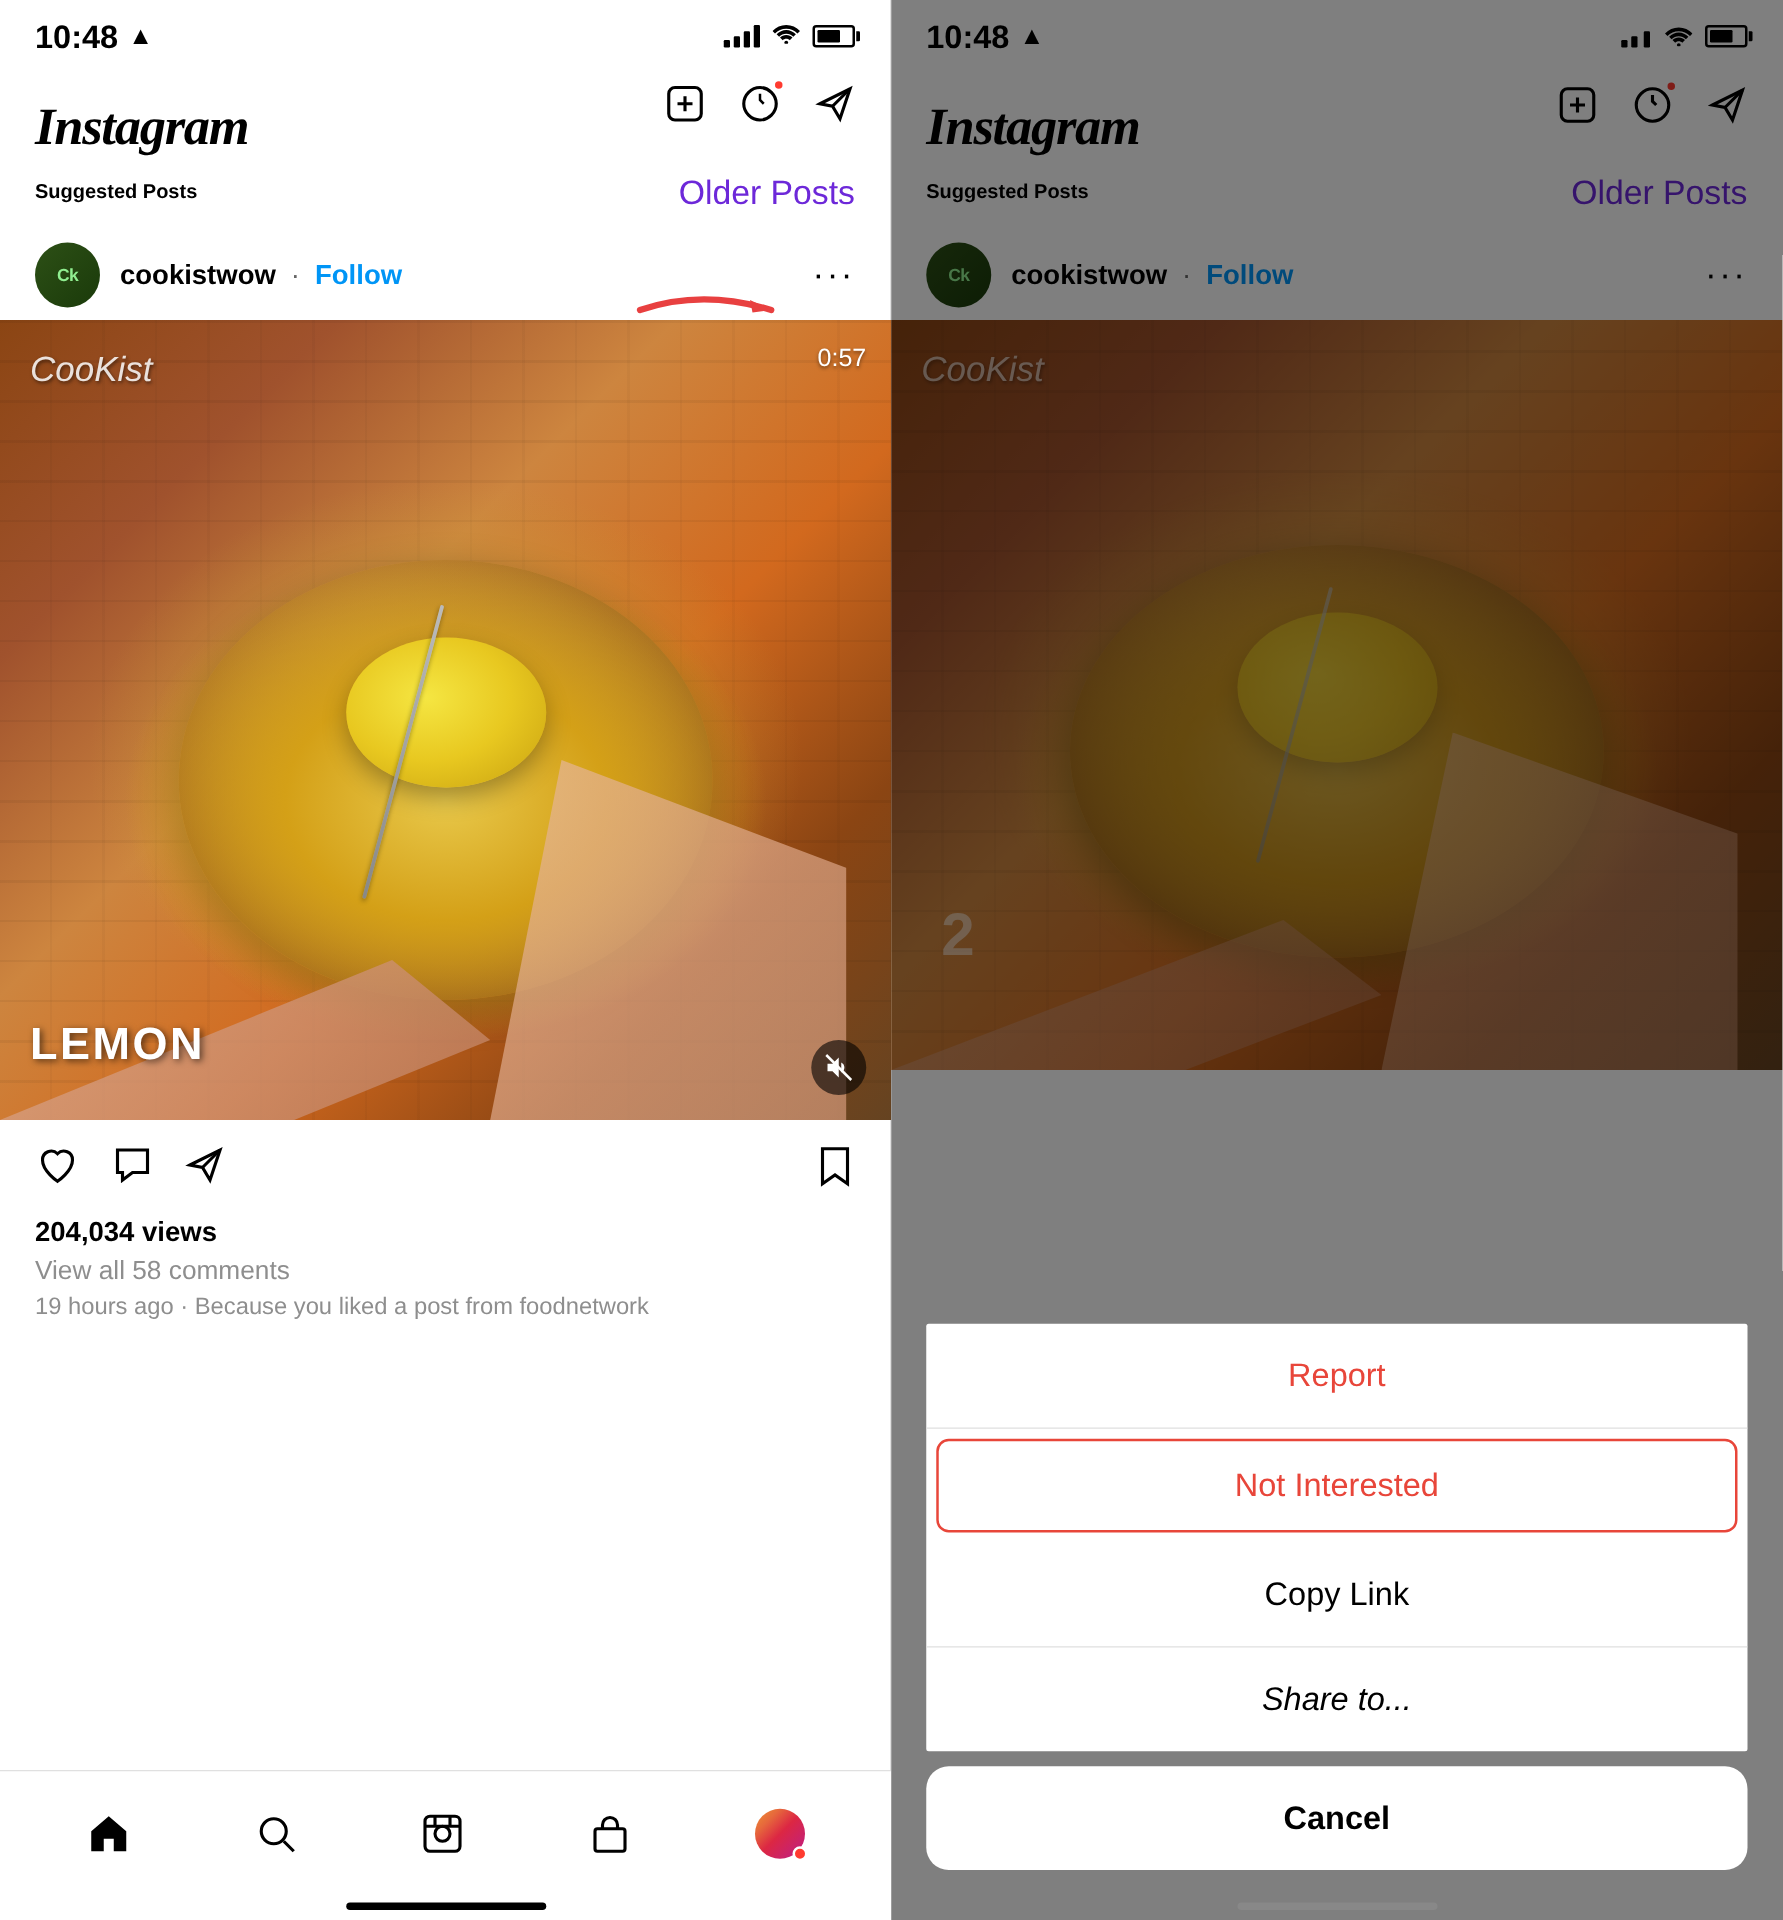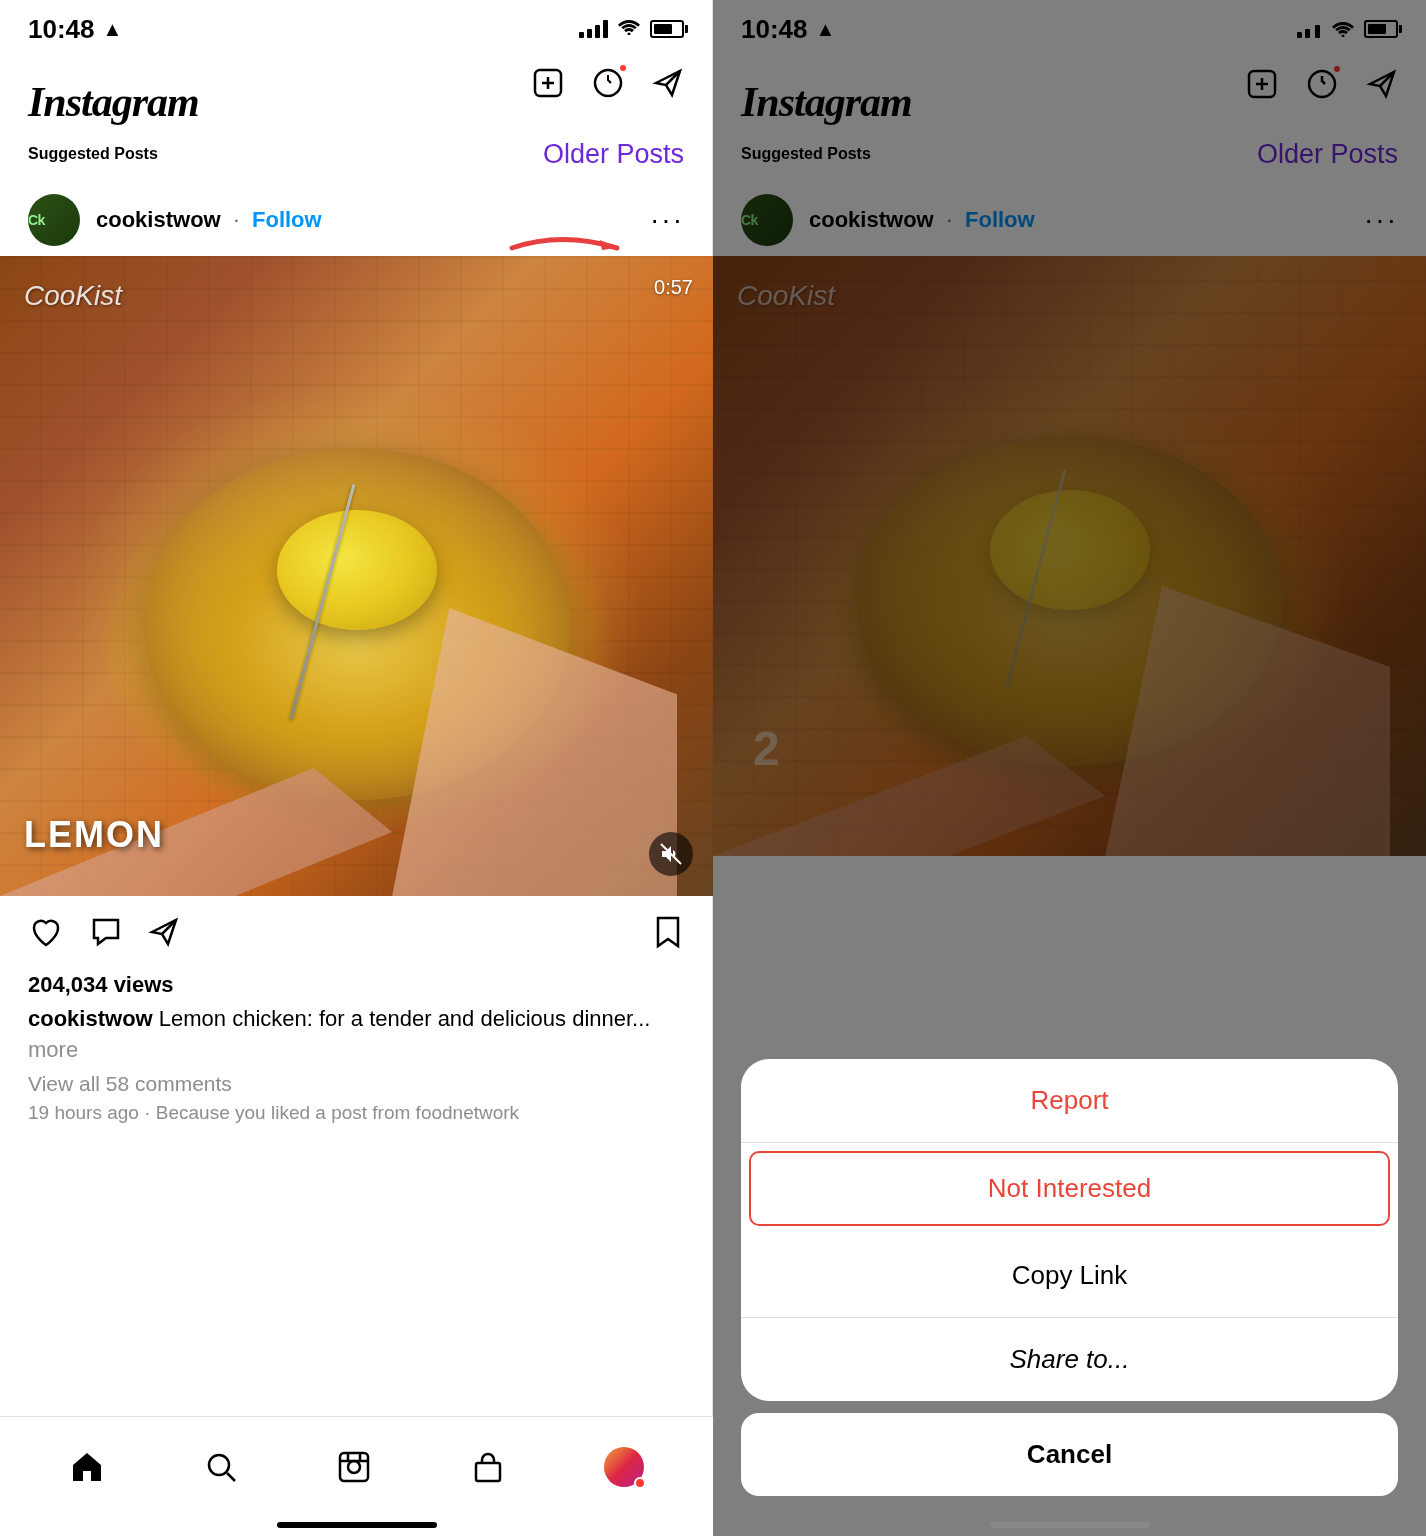--- a/index.html
+++ b/index.html
@@ -152,20 +152,21 @@
       padding: 10px 28px;
       height: 72px;
     }
     .avatar {
       width: 52px;
       height: 52px;
       border-radius: 50%;
       background: linear-gradient(135deg, #2d5016, #1a3a0a);
       display: flex;
       align-items: center;
+      justify-content: center;
       margin-right: 16px;
       overflow: hidden;
       flex-shrink: 0;
     }
     .avatar-text {
       font-size: 14px;
       font-weight: 800;
       color: #90ee90;
       letter-spacing: -0.5px;
     }
@@ -443,21 +444,21 @@
     }
     .action-sheet {
       position: absolute;
       bottom: 40px;
       left: 28px;
       right: 28px;
       z-index: 20;
     }
     .action-sheet-main {
       background: #fff;
-      border-radius: 28px;
+      border-radius: 2px;
       overflow: hidden;
       margin-bottom: 12px;
     }
     .action-sheet-item {
       display: flex;
       align-items: center;
       justify-content: center;
       padding: 26px 20px;
       font-size: 26px;
       cursor: pointer;
@@ -657,25 +658,20 @@
     </div>
     <span class="bookmark-icon">
       <svg width="32" height="36" viewBox="0 0 32 36" fill="none" stroke="#000" stroke-width="2.5">
           <path d="M6 4h20v28l-10-7-10 7V4z"></path>
         </svg>
     </span>
   </div>
 
   <div class="post-info">
     <div class="views-count">204,034 views</div>
-    <div class="post-caption">
-      <span class="post-username">cookistwow</span>
-      <span> Lemon chicken: for a tender and delicious dinner...</span>
-      <span class="more-link">more</span>
-    </div>
     <a class="comments-link">View all 58 comments</a>
     <span class="post-time">19 hours ago · Because you liked a post from foodnetwork</span>
   </div>
 
   <div class="bottom-nav">
     <div class="bottom-nav-item">
       <svg width="36" height="36" viewBox="0 0 36 36" fill="#000">
           <path d="M18 4L4 16v16h10v-10h8v10h10V16L18 4z"></path>
         </svg>
     </div>

